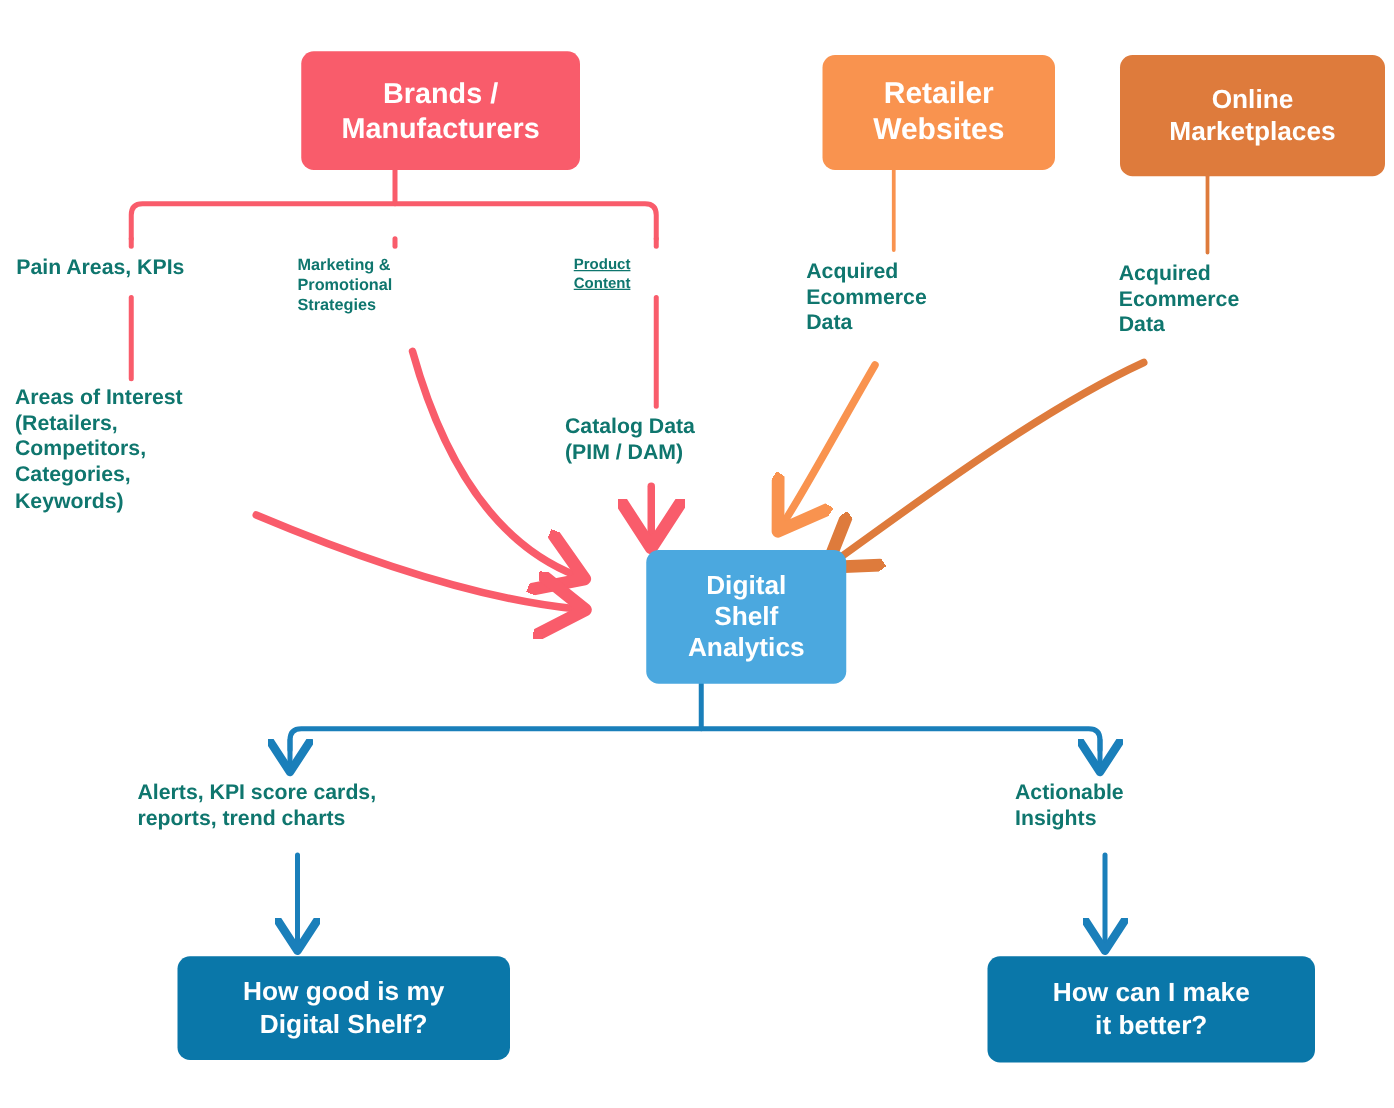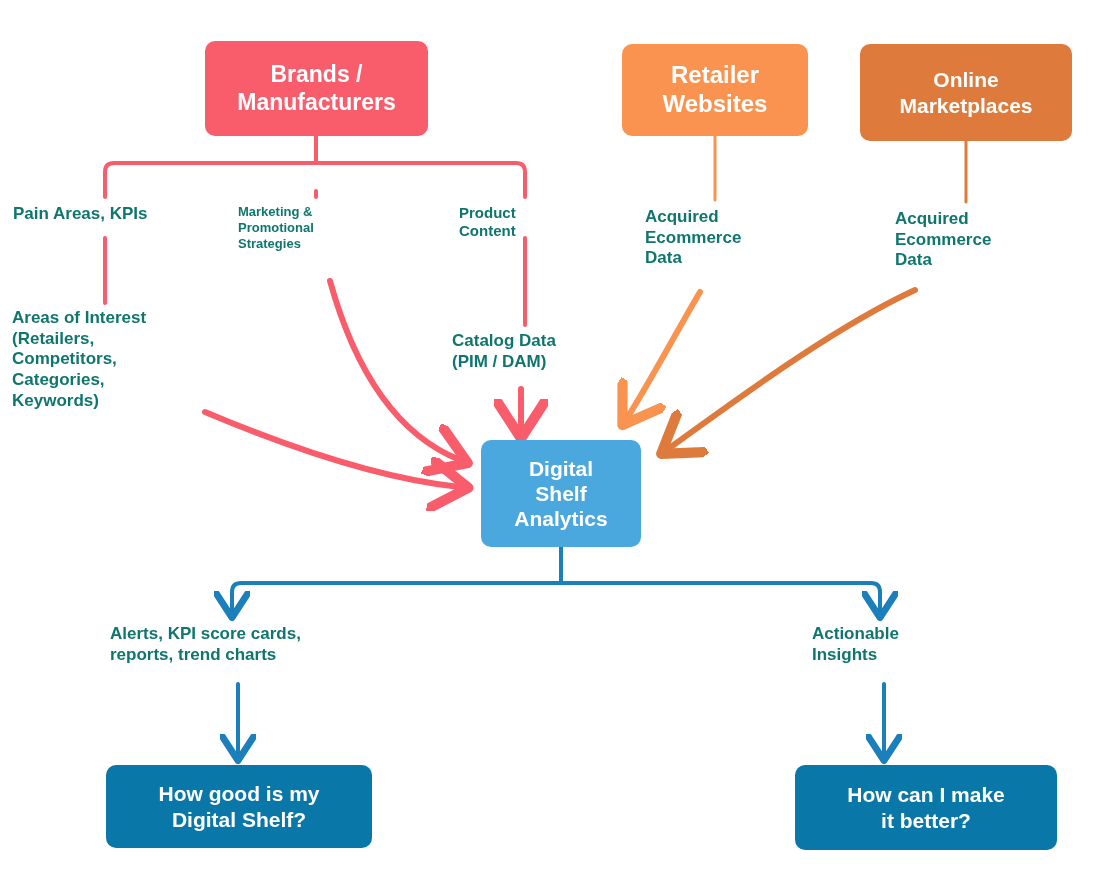--- a/index.html
+++ b/index.html
@@ -21,20 +21,21 @@
     align-items: center;
     justify-content: center;
     text-align: center;
     color: #ffffff;
     font-weight: bold;
     line-height: 1.2;
     border-radius: 10px;
     box-sizing: border-box;
     padding: 4px 8px;
     white-space: pre-line;
+    margin-left: 36px;
   }
   .label {
     position: absolute;
     color: #0f766e;
     font-weight: bold;
     line-height: 1.22;
     white-space: pre-line;
     box-sizing: border-box;
   }
   svg.wires {
@@ -116,21 +117,21 @@
 
   <div class="box" style="left:860px; top:44px; width:212px; height:97px; background:#de7b3c; font-size:21px;">Online
 Marketplaces</div>
 
   <div class="label" style="left:13px; top:204px; width:186px; font-size:17px;">Pain Areas, KPIs</div>
 
   <div class="label" style="left:238px; top:204px; width:167px; font-size:13px;">Marketing &amp;
 Promotional
 Strategies</div>
 
-  <div class="label" style="left:459px; top:204px; width:133px; font-size:15px;">Product
+  <div class="label" style="left:459px; top:204px; width:133px; font-size:12px;text-decoration:underline;">Product
 Content</div>
 
   <div class="label" style="left:645px; top:207px; width:141px; font-size:17px;">Acquired
 Ecommerce
 Data</div>
 
   <div class="label" style="left:895px; top:209px; width:141px; font-size:17px;">Acquired
 Ecommerce
 Data</div>
 
@@ -149,16 +150,16 @@
   <div class="label" style="left:812px; top:624px; width:146px; font-size:17px;">Actionable
 Insights</div>
 
   <div class="box" style="left:481px; top:440px; width:160px; height:107px; background:#4ba8df; font-size:21px;">Digital
 Shelf
 Analytics</div>
 
   <div class="box" style="left:106px; top:765px; width:266px; height:83px; background:#0a77a9; font-size:21px;">How good is my
 Digital Shelf?</div>
 
-  <div class="box" style="left:795px; top:765px; width:262px; height:85px; background:#0a77a9; font-size:21px;">How can I make
+  <div class="box" style="left:754px; top:765px; width:262px; height:85px; background:#0a77a9; font-size:21px;">How can I make
 it better?</div>
 
 </div>
 
 </body></html>

